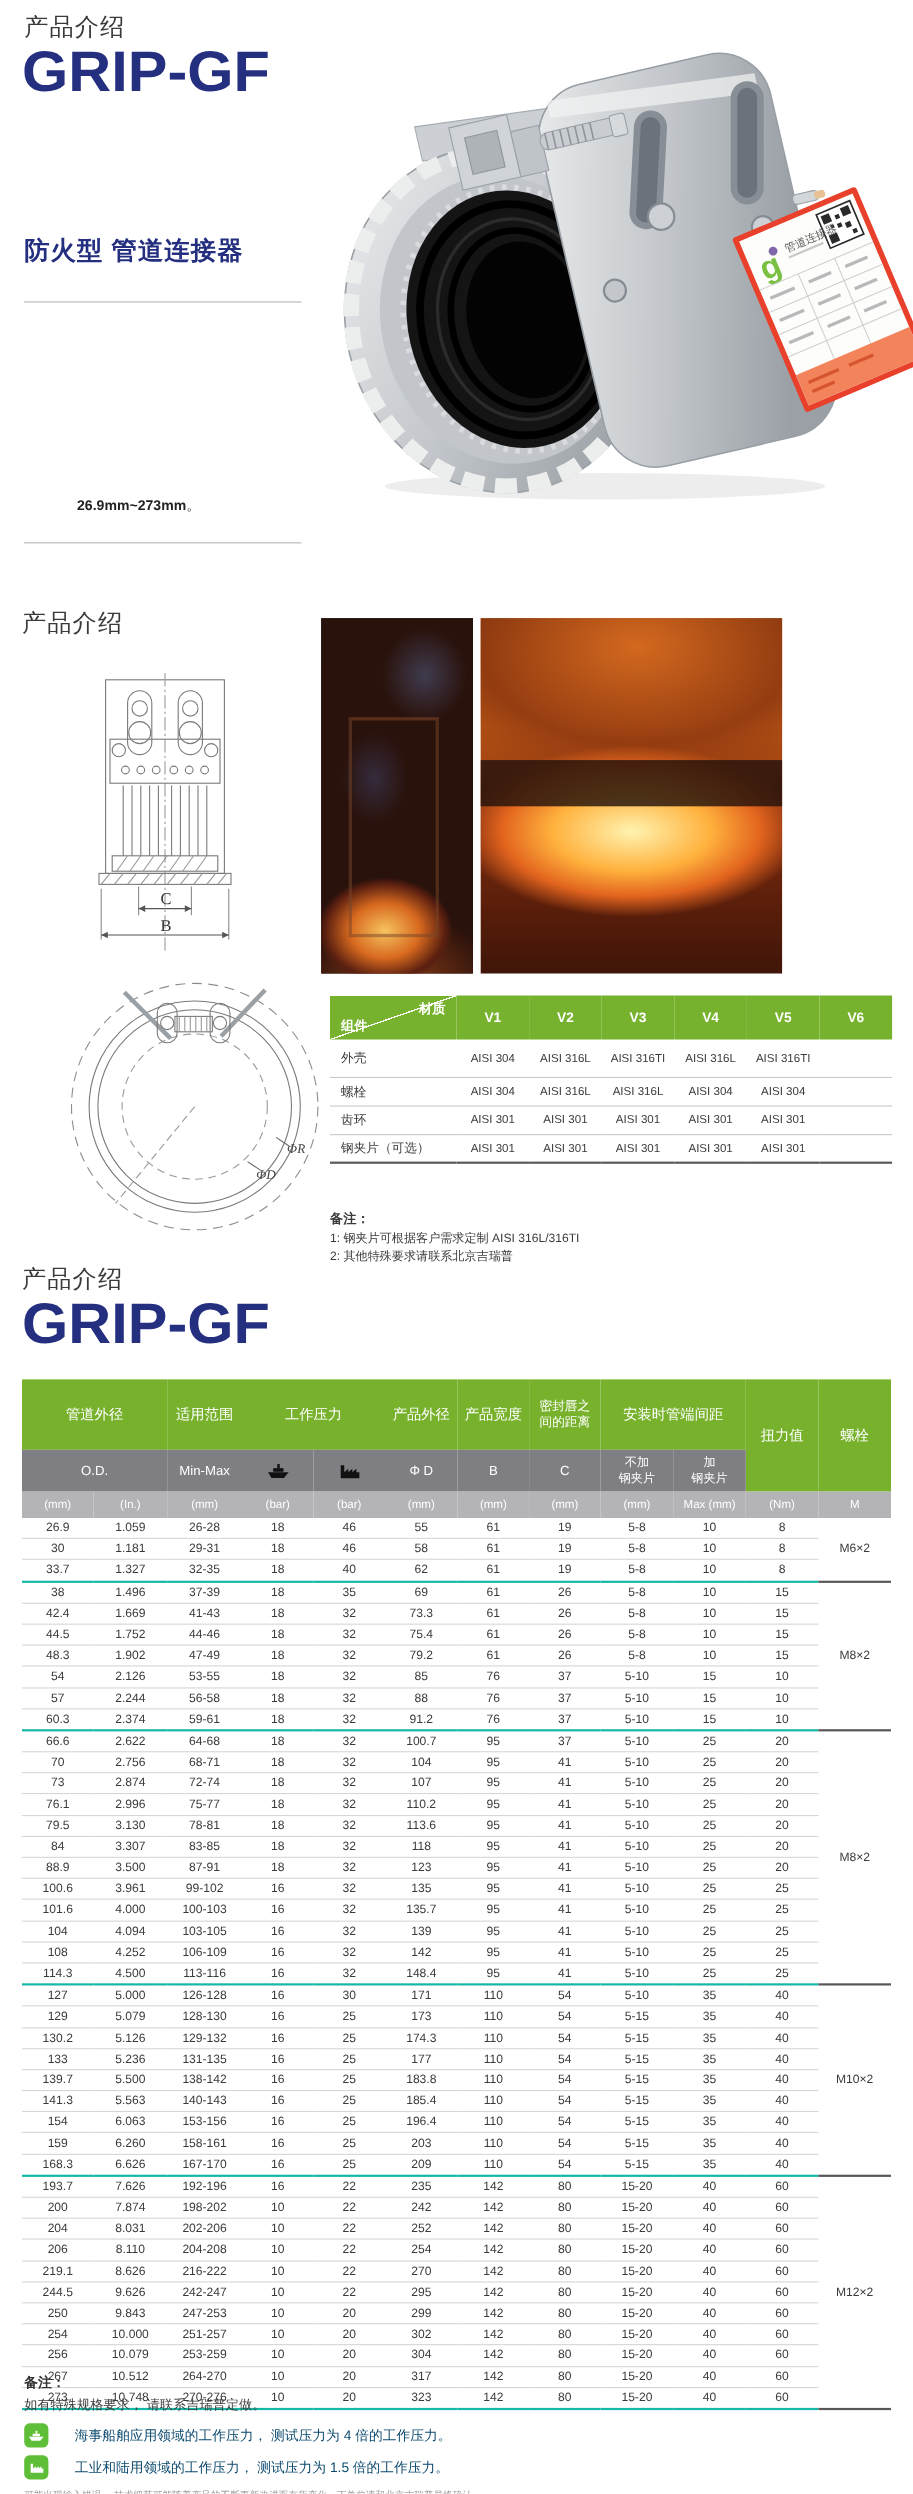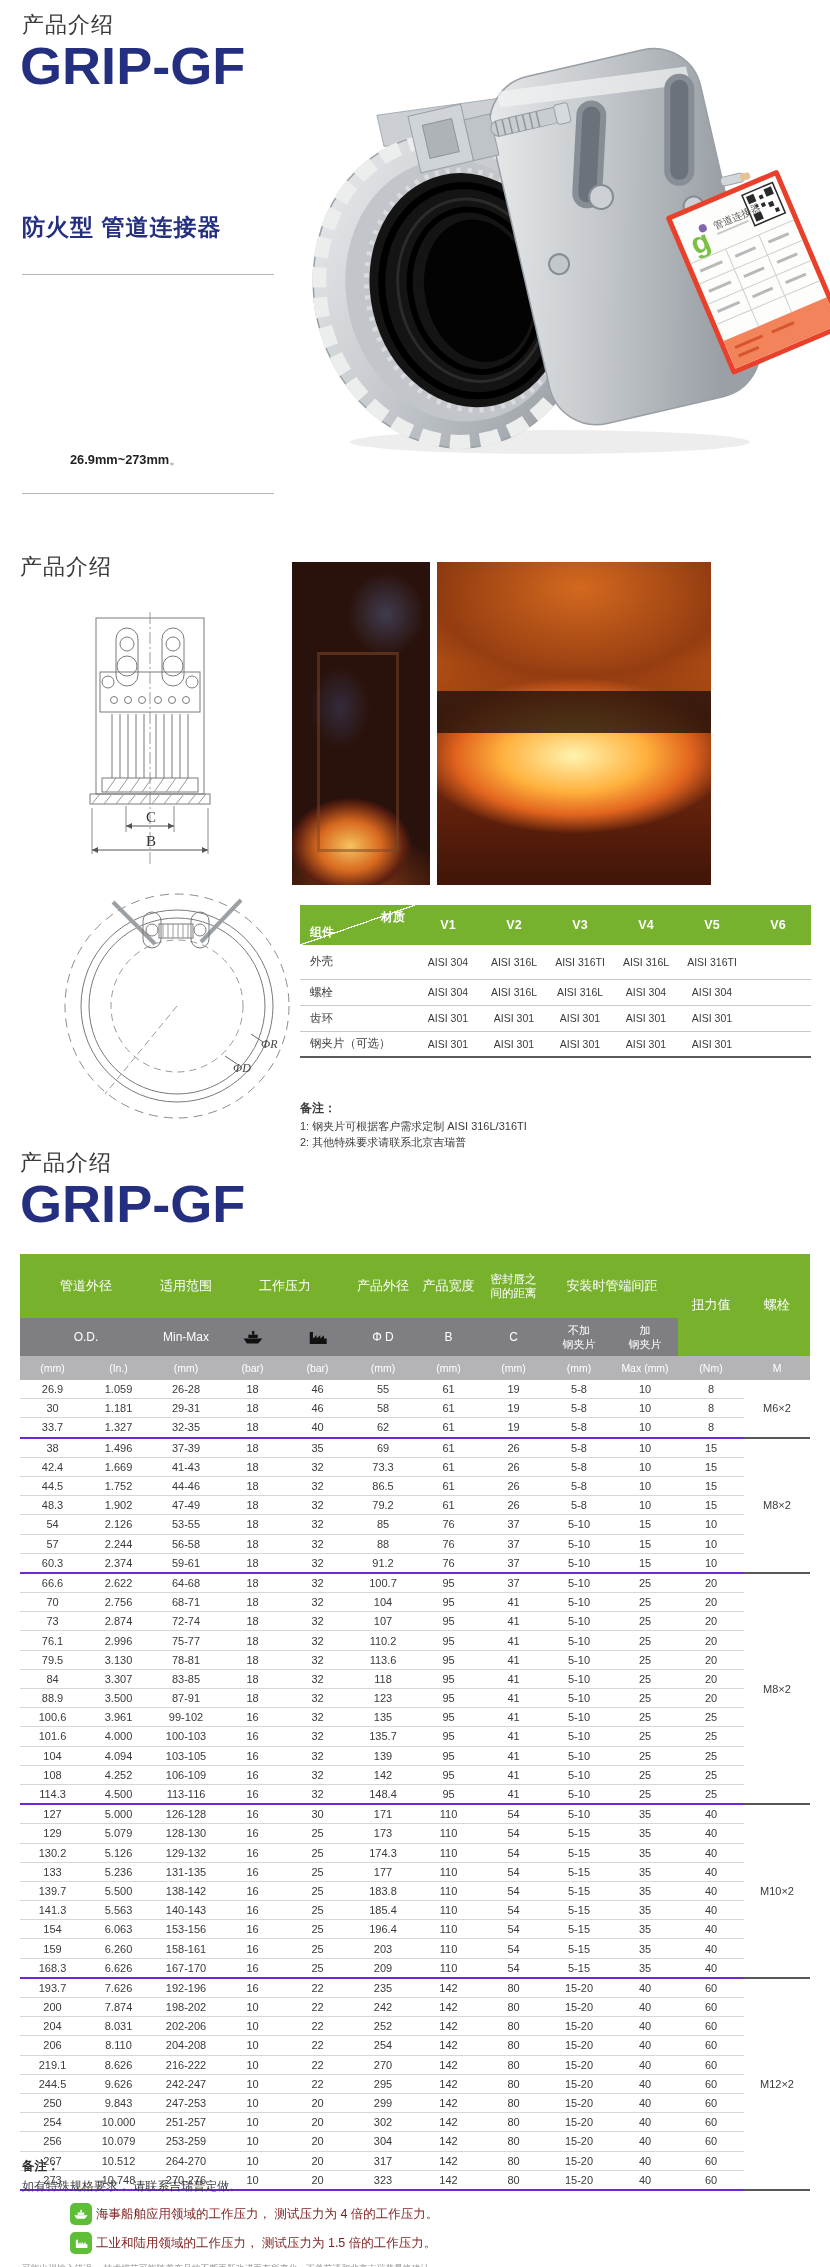--- a/index.html
+++ b/index.html
@@ -50,28 +50,28 @@
   
   #spec-table{border-collapse:collapse;table-layout:fixed;width:790px;}
   #spec-table th,#spec-table td{padding:0;text-align:center;vertical-align:middle;}
   #spec-table tr.h1 th{background:#78b22d;color:#fff;font-size:13px;font-weight:normal;height:64px;}
   #spec-table tr.h1 th.small{font-size:11.5px;}
   #spec-table tr.h2 th{background:#7f7e83;color:#fff;font-size:12px;font-weight:normal;height:38px;}
   #spec-table tr.h2 th.small{font-size:11px;}
   #spec-table tr.h3 th{background:#b4b4b7;color:#fff;font-size:10.5px;font-weight:normal;height:24px;}
   #spec-table .pre{white-space:pre-line;line-height:14px;}
   #spec-table tbody td{height:18.2px;font-size:11px;color:#3a3a3a;border-bottom:1px solid #d6d6d8;}
-  #spec-table tbody tr.grp-last td{border-bottom:2px solid #6d28d9;}
+  #spec-table tbody tr.grp-last td{border-bottom:2px solid #14b8a6;}
   #spec-table tbody td.bolt{border-bottom:2px solid #57575b;font-size:11px;margin-top:16px;}
   .hicon svg{display:inline-block;vertical-align:middle;}
 
   
   .foot-title{font-weight:bold;font-size:12.5px;color:#2f2f2f;}
   .foot-line{font-size:12px;color:#3b3b3b;}
-  .foot-icon-row{display:flex;align-items:center;gap:4px;font-size:12.5px;color:#7f1d1d;margin-left:48px;}
+  .foot-icon-row{display:flex;align-items:center;gap:24px;font-size:12.5px;color:#0c4a6e;}
   .gicon{width:22px;height:22px;background:#5fbe37;border-radius:5px;display:inline-flex;align-items:center;justify-content:center;flex:0 0 auto;}
   .fine{font-size:8.5px;color:#8d8d8d;letter-spacing:.3px;}
 
   svg text{font-family:"Liberation Sans","DejaVu Sans",sans-serif;}
   .dimlabel{font-family:"Liberation Serif","DejaVu Serif",serif;}
 </style>
 </head>
 <body>
 
 <div id="page">
@@ -453,21 +453,21 @@
             <td>5-8</td>
             <td>10</td>
             <td>15</td>
           </tr>
           <tr>
             <td>44.5</td>
             <td>1.752</td>
             <td>44-46</td>
             <td>18</td>
             <td>32</td>
-            <td>86.5</td>
+            <td>75.4</td>
             <td>61</td>
             <td>26</td>
             <td>5-8</td>
             <td>10</td>
             <td>15</td>
           </tr>
           <tr>
             <td>48.3</td>
             <td>1.902</td>
             <td>47-49</td>

